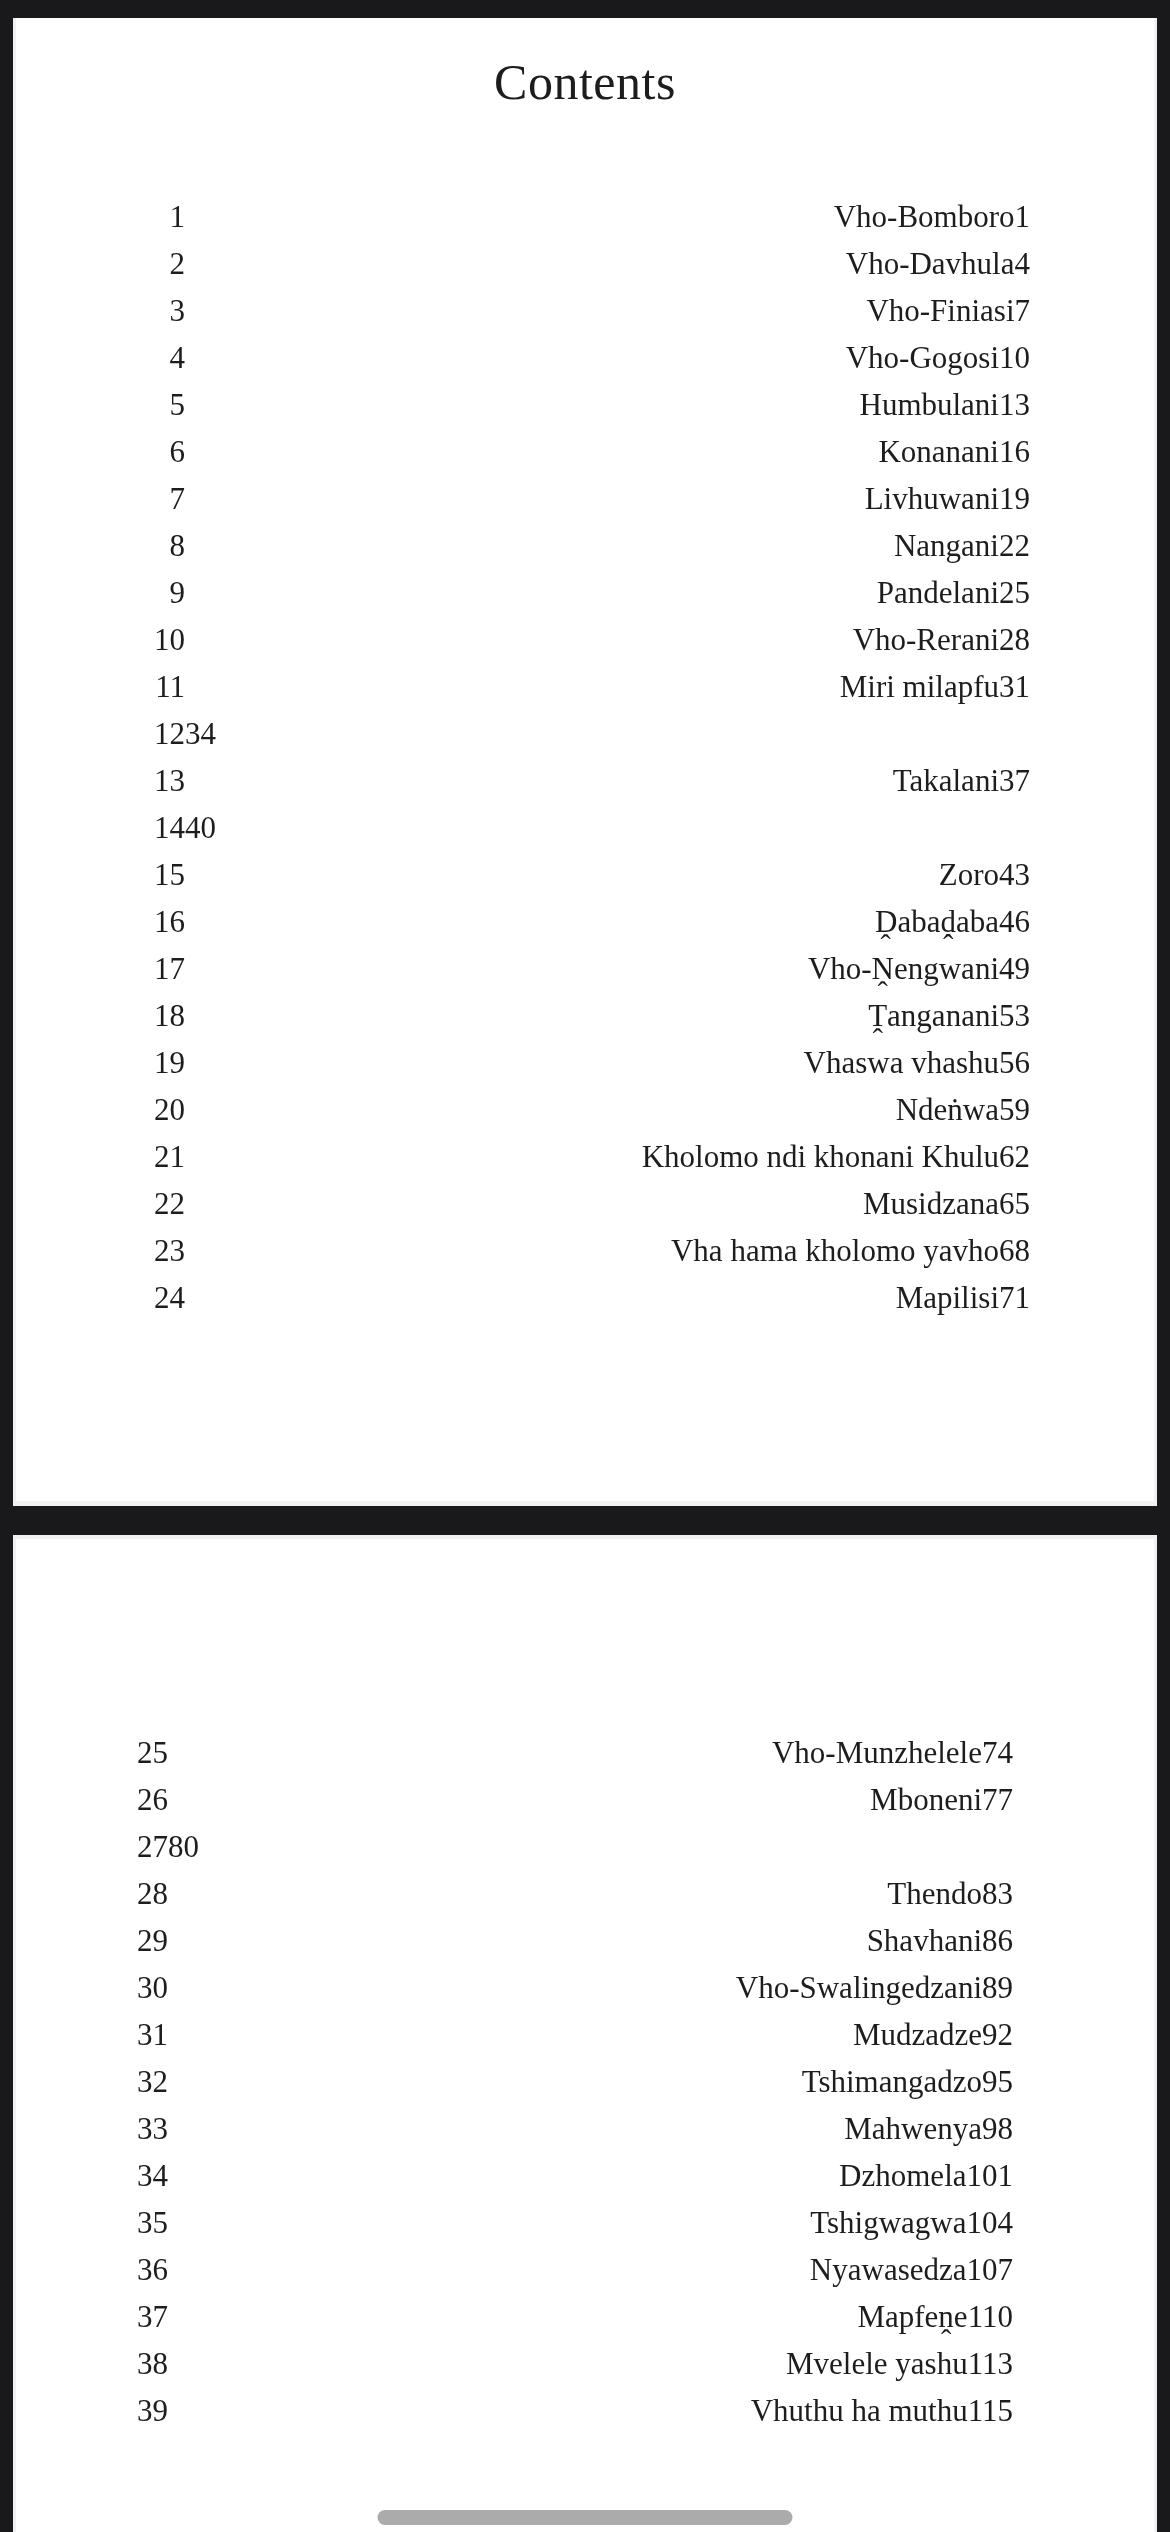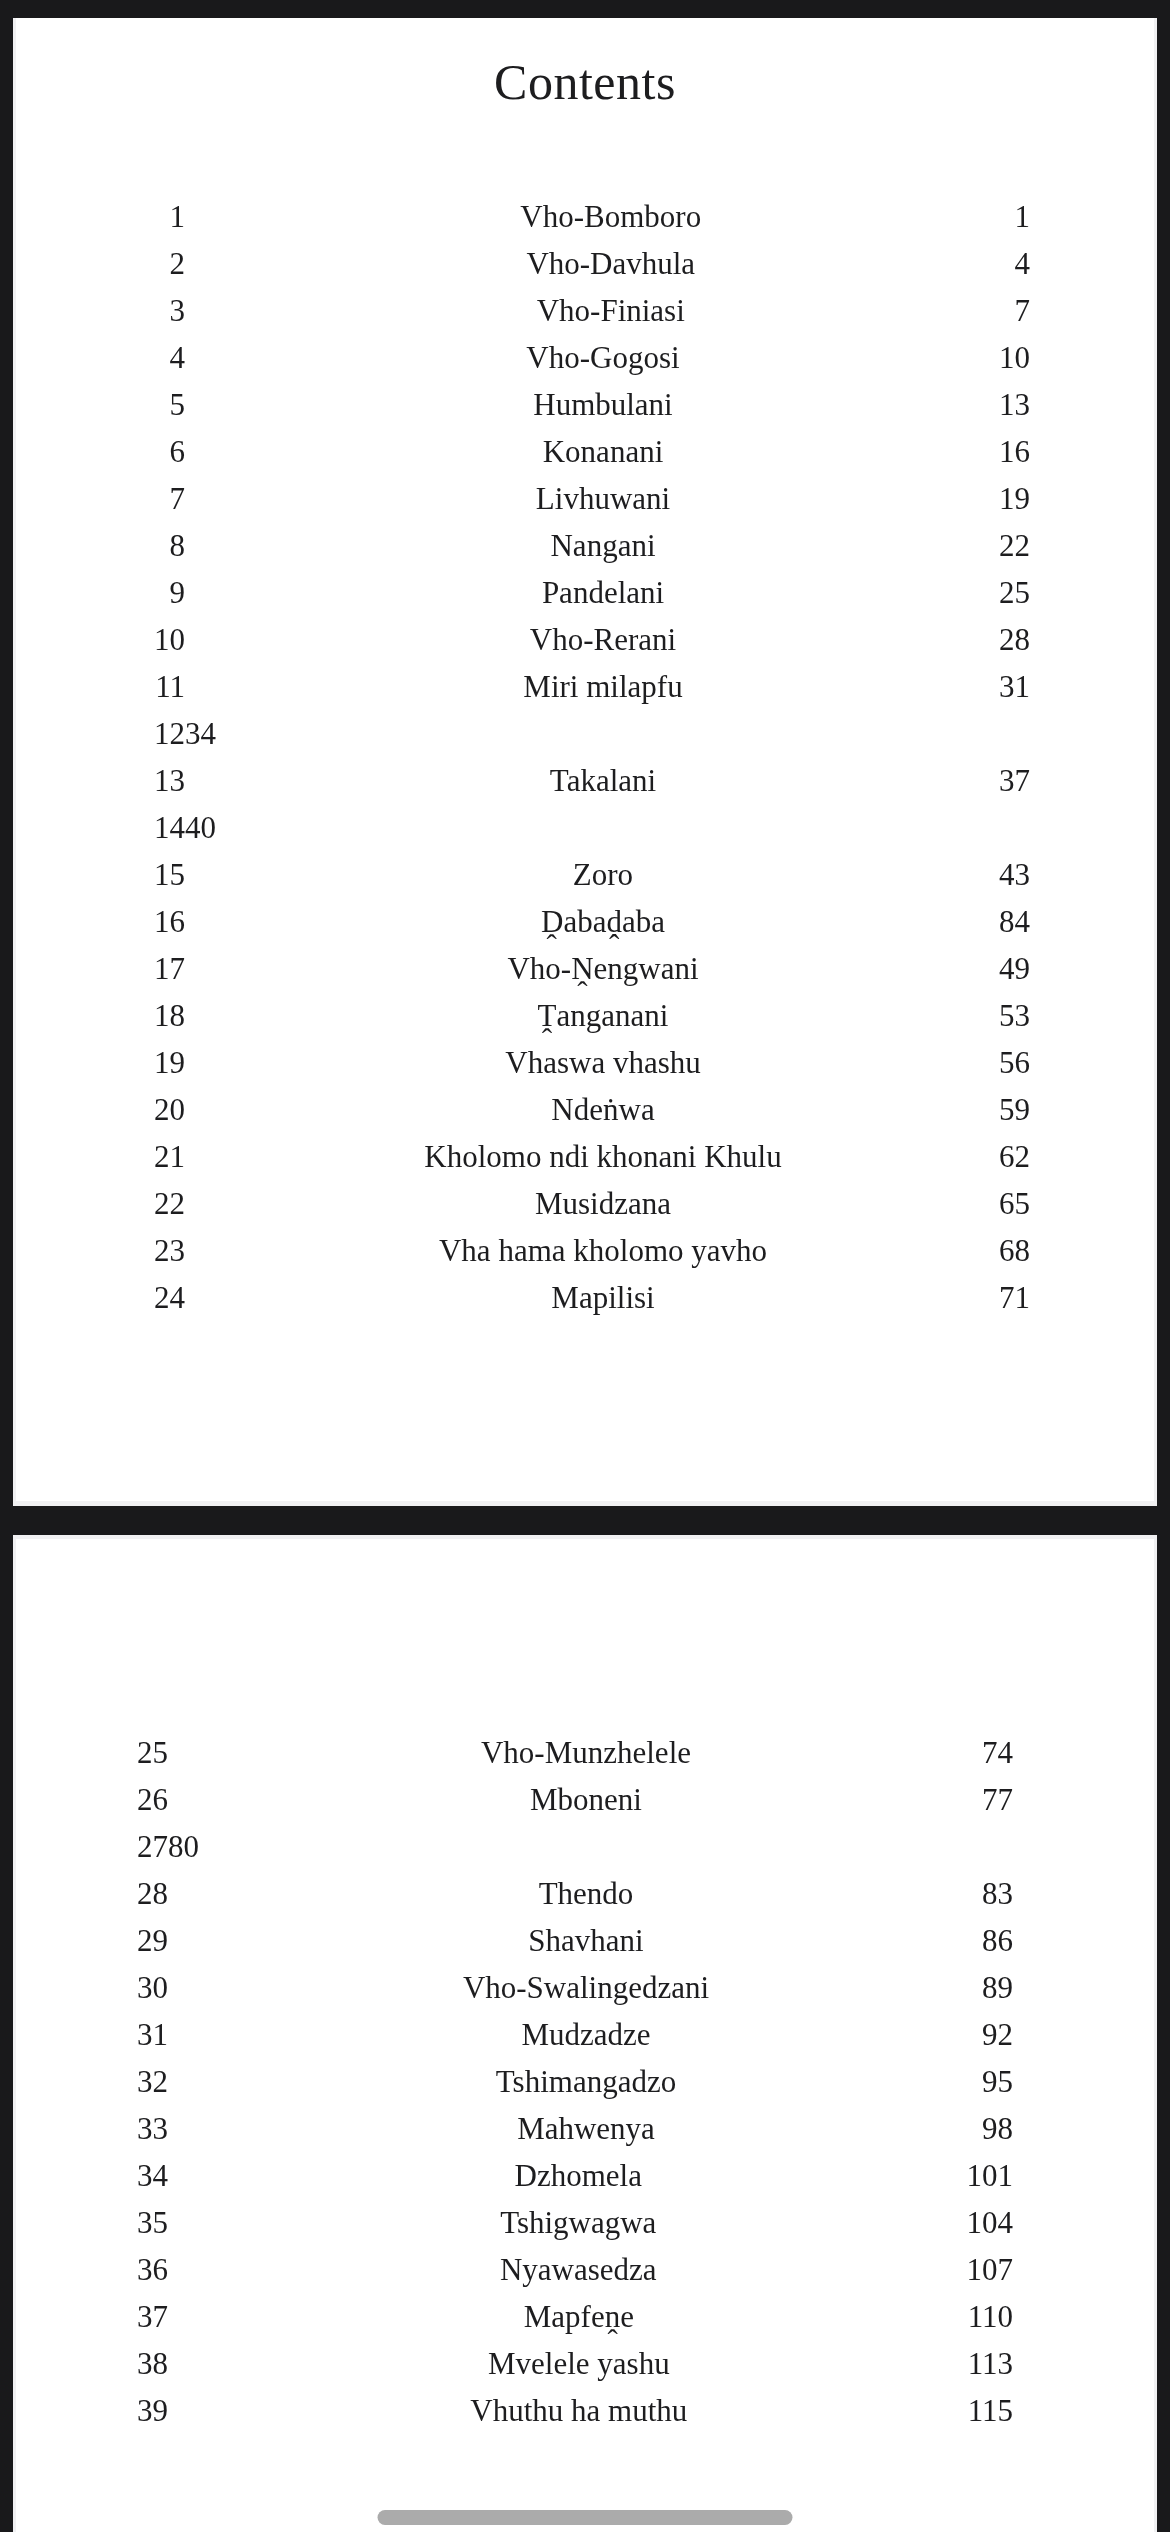--- a/index.html
+++ b/index.html
@@ -65,21 +65,21 @@
   }
   .toc-row .num{
     width:70px;
     text-align:right;
     flex:0 0 auto;
   }
   .toc-row .chapter{
     flex:1 1 auto;
     margin-left:22px;
     white-space:nowrap;
-    text-align:center;
+    text-align:right;
   }
   .toc-row .pg{
     flex:0 0 auto;
     text-align:right;
   }
   .home-indicator{
     position:absolute;
     left:50%;
     transform:translateX(-50%);
     top:2492px;
@@ -168,21 +168,21 @@
           <span class="pg">40</span>
         </div>
         <div class="toc-row">
           <span class="num">15</span>
           <span class="chapter">Zoro</span>
           <span class="pg">43</span>
         </div>
         <div class="toc-row">
           <span class="num">16</span>
           <span class="chapter">Ḓabaḓaba</span>
-          <span class="pg">84</span>
+          <span class="pg">46</span>
         </div>
         <div class="toc-row">
           <span class="num">17</span>
           <span class="chapter">Vho-Ṋengwani</span>
           <span class="pg">49</span>
         </div>
         <div class="toc-row">
           <span class="num">18</span>
           <span class="chapter">Ṱanganani</span>
           <span class="pg">53</span>

